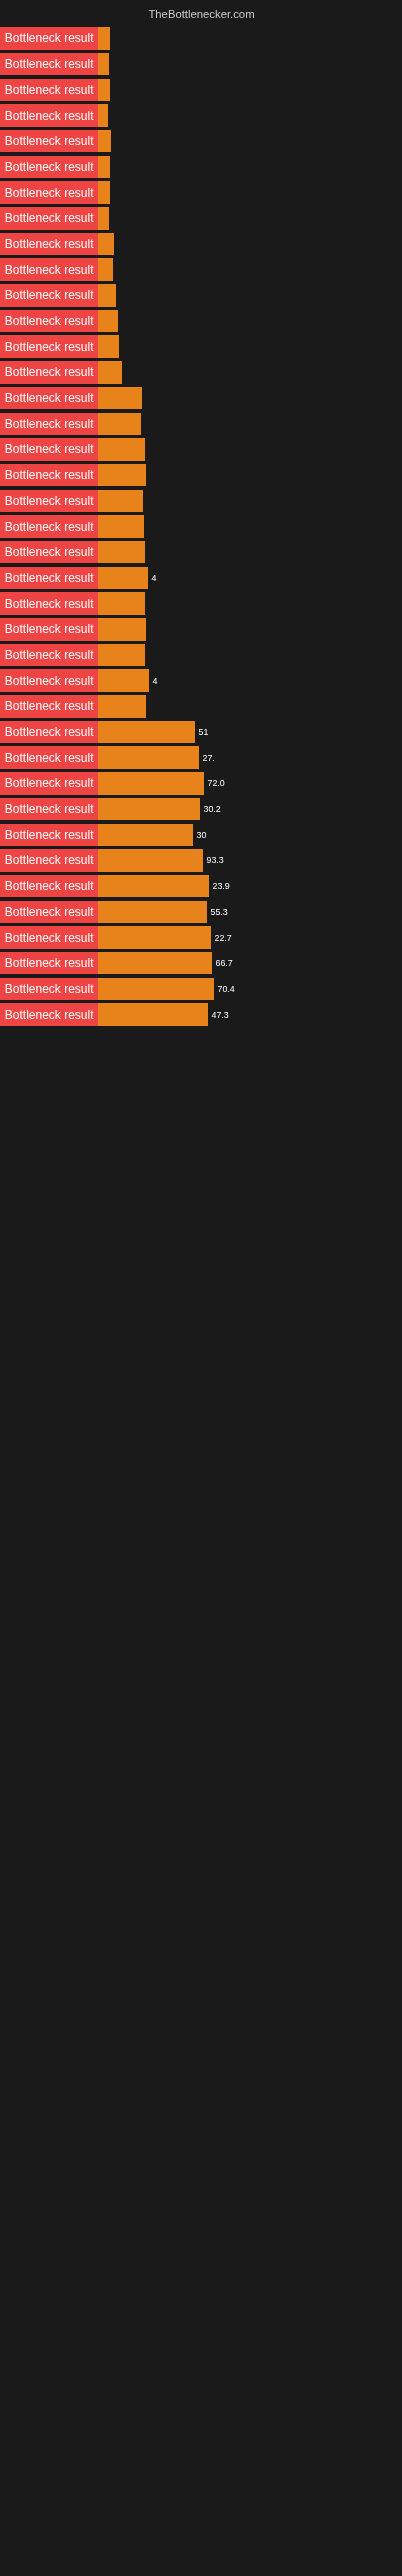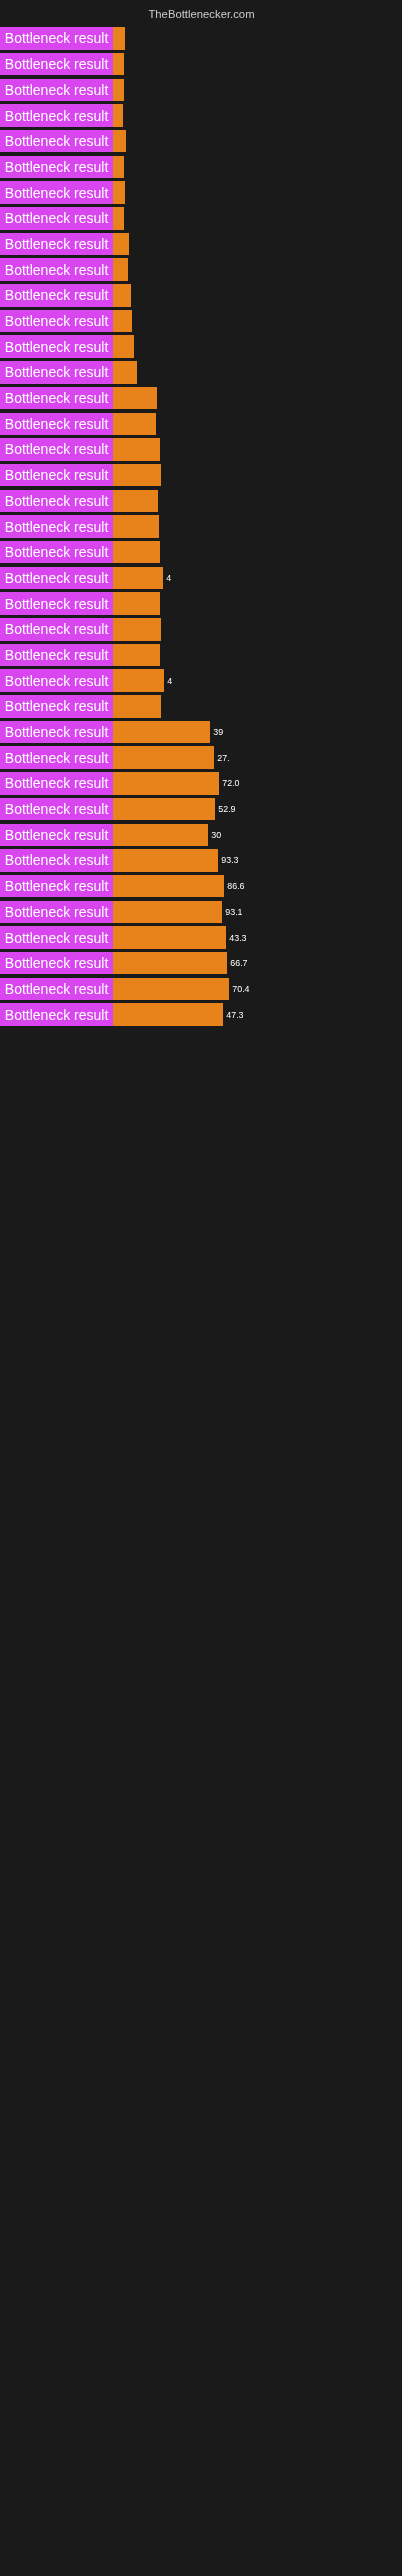--- a/index.html
+++ b/index.html
@@ -25,23 +25,23 @@
       padding: 0 0 16px 0;
       background: #1a1a1a;
     }
     .bar-row {
       display: flex;
       align-items: center;
       margin: 3.2px 0;
       height: 22.5px;
     }
     .bar-label {
-      font-size: 14px;
+      font-size: 12px;
       color: #fff;
-      background: #d946ef;
+      background: #ef4444;
       padding: 1.6px 4.8px;
       white-space: nowrap;
       min-width: 97px;
       height: 100%;
       display: flex;
       align-items: center;
     }
     .bar-value-container {
       display: flex;
       align-items: center;
@@ -228,77 +228,77 @@
     <div class="bar-row">
       <div class="bar-label">Bottleneck result</div>
       <div class="bar-value-container">
         <div class="bar-fill" style="width: 48px;"></div>
       </div>
     </div>
     <div class="bar-row">
       <div class="bar-label">Bottleneck result</div>
       <div class="bar-value-container">
         <div class="bar-fill" style="width: 97px;"></div>
-        <span class="bar-number">39</span>
+        <span class="bar-number">51</span>
       </div>
     </div>
     <div class="bar-row">
       <div class="bar-label">Bottleneck result</div>
       <div class="bar-value-container">
         <div class="bar-fill" style="width: 101px;"></div>
         <span class="bar-number">27.</span>
       </div>
     </div>
     <div class="bar-row">
       <div class="bar-label">Bottleneck result</div>
       <div class="bar-value-container">
         <div class="bar-fill" style="width: 106px;"></div>
         <span class="bar-number">72.0</span>
       </div>
     </div>
     <div class="bar-row">
       <div class="bar-label">Bottleneck result</div>
       <div class="bar-value-container">
         <div class="bar-fill" style="width: 102px;"></div>
-        <span class="bar-number">52.9</span>
+        <span class="bar-number">30.2</span>
       </div>
     </div>
     <div class="bar-row">
       <div class="bar-label">Bottleneck result</div>
       <div class="bar-value-container">
         <div class="bar-fill" style="width: 95px;"></div>
         <span class="bar-number">30</span>
       </div>
     </div>
     <div class="bar-row">
       <div class="bar-label">Bottleneck result</div>
       <div class="bar-value-container">
         <div class="bar-fill" style="width: 105px;"></div>
         <span class="bar-number">93.3</span>
       </div>
     </div>
     <div class="bar-row">
       <div class="bar-label">Bottleneck result</div>
       <div class="bar-value-container">
         <div class="bar-fill" style="width: 111px;"></div>
-        <span class="bar-number">86.6</span>
+        <span class="bar-number">23.9</span>
       </div>
     </div>
     <div class="bar-row">
       <div class="bar-label">Bottleneck result</div>
       <div class="bar-value-container">
         <div class="bar-fill" style="width: 109px;"></div>
-        <span class="bar-number">93.1</span>
+        <span class="bar-number">55.3</span>
       </div>
     </div>
     <div class="bar-row">
       <div class="bar-label">Bottleneck result</div>
       <div class="bar-value-container">
         <div class="bar-fill" style="width: 113px;"></div>
-        <span class="bar-number">43.3</span>
+        <span class="bar-number">22.7</span>
       </div>
     </div>
     <div class="bar-row">
       <div class="bar-label">Bottleneck result</div>
       <div class="bar-value-container">
         <div class="bar-fill" style="width: 114px;"></div>
         <span class="bar-number">66.7</span>
       </div>
     </div>
     <div class="bar-row">

